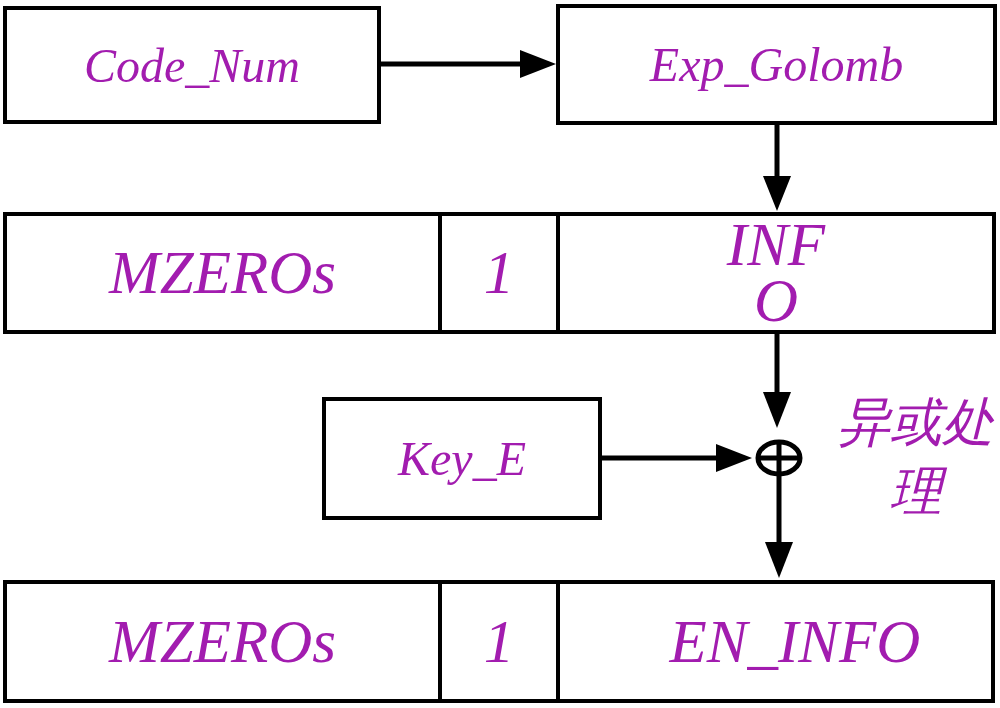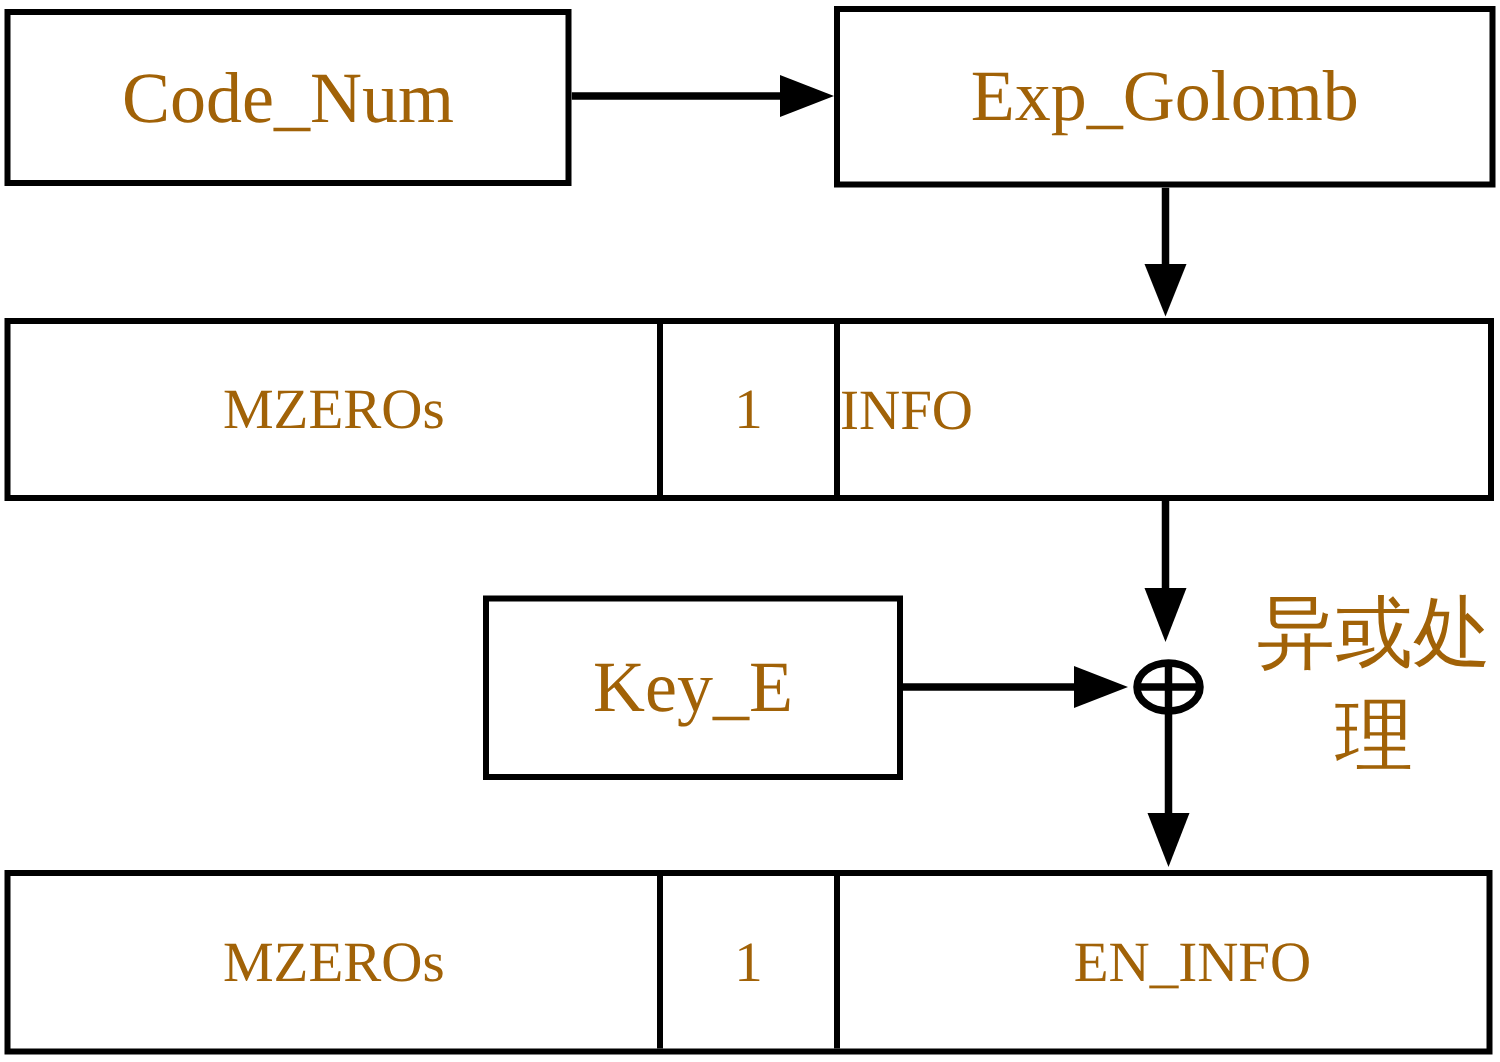--- a/index.html
+++ b/index.html
@@ -6,22 +6,23 @@
     margin: 0;
     padding: 0;
     background: #ffffff;
   }
   #canvas {
     position: relative;
     width: 1000px;
     height: 708px;
     background: #ffffff;
     font-family: "Liberation Serif", "DejaVu Serif", serif;
-    color: #a16207;
+    color: #a21caf;
     overflow: hidden;
+    font-style: italic;
   }
   .overlay {
     position: absolute;
     left: 0;
     top: 0;
     width: 1000px;
     height: 708px;
   }
   .overlay line {
     stroke: #000000;
@@ -48,36 +49,36 @@
   }
   #box-code-num   { left: 3px;   top: 6px;   width: 378px; height: 118px; }
   #box-exp-golomb { left: 556px; top: 4px;   width: 441px; height: 121px; }
   #box-key-e      { left: 322px; top: 397px; width: 280px; height: 123px; }
   .bitrow {
     position: absolute;
     box-sizing: border-box;
     border: 4px solid #000000;
     background: #ffffff;
     display: flex;
-    font-size: 38px;
+    font-size: 61px;
   }
   #row-encoded   { left: 3px; top: 212px; width: 993px; height: 122px; }
   #row-encrypted { left: 3px; top: 580px; width: 992px; height: 123px; }
   .cell {
     box-sizing: border-box;
     display: flex;
     align-items: center;
     justify-content: center;
   }
   .cell-mzeros { width: 435px; border-right: 4px solid #000000; }
   .cell-one    { width: 118px; border-right: 4px solid #000000; }
   .cell-last   { flex: 1; margin-left: 39px; }
   .cell-info {
     flex: 1;
-    flex-direction: row;
+    flex-direction: column;
     justify-content: flex-start;
     padding-top: 1px;
     line-height: 56px;
   }
   .cell-info span { display: block; text-align: center; }
   #xor-note {
     position: absolute;
     left: 826px;
     top: 388px;
     width: 180px;

